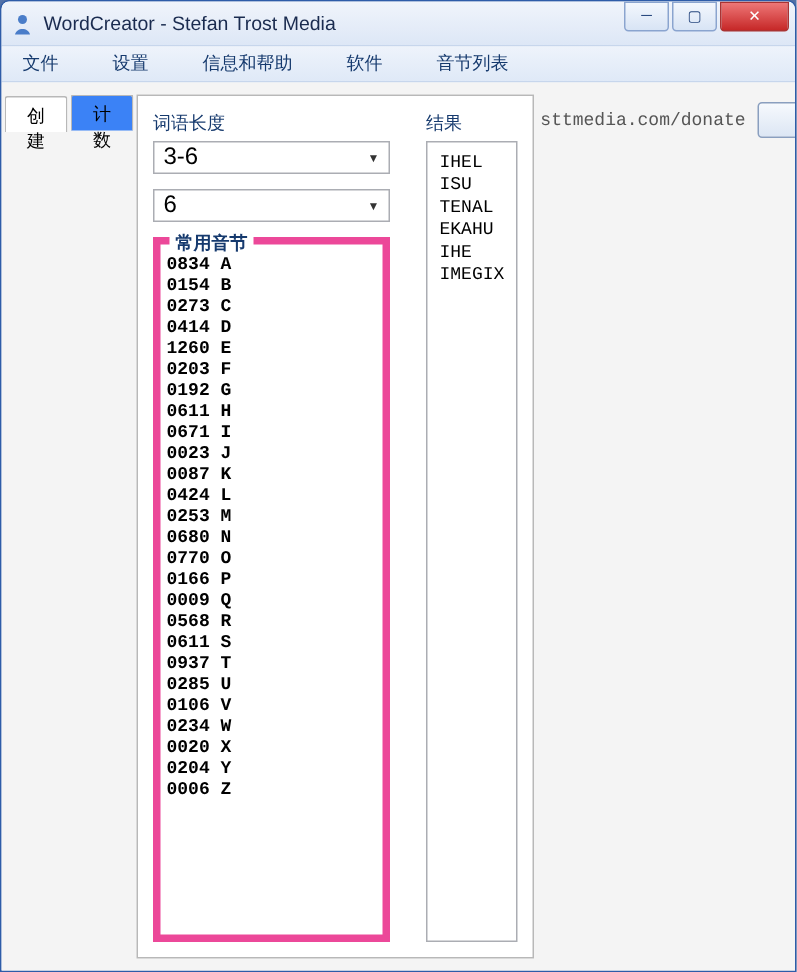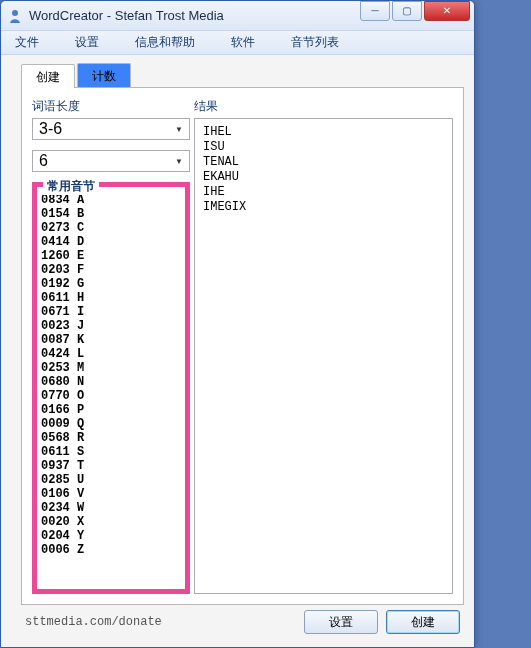--- a/index.html
+++ b/index.html
@@ -1,30 +1,30 @@
 <!DOCTYPE html>
 <html><head>
 <meta charset="utf-8">
 <style>
   * { box-sizing: border-box; margin: 0; padding: 0; }
   body { font-family: "Microsoft YaHei", "Segoe UI", Tahoma, sans-serif; font-size: 12px; background: #5a7cb8; }
-  .window { width: 475px; height: 648px; background: #fff; border: 1px solid #2e5ca8; border-radius: 6px 6px 0 0; overflow: hidden; box-shadow: 0 0 8px rgba(0,0,0,0.3); position: relative; }
+  .window { width: 531px; height: 648px; background: #fff; border: 1px solid #2e5ca8; border-radius: 6px 6px 0 0; overflow: hidden; box-shadow: 0 0 8px rgba(0,0,0,0.3); position: relative; }
   .titlebar { height: 30px; background: linear-gradient(#f0f4fb, #dde7f6); display: flex; align-items: center; padding: 0 0 0 6px; border-bottom: 1px solid #c7d6ec; }
   .titlebar .app-icon { width: 16px; height: 16px; margin-right: 6px; display: inline-flex; align-items: center; justify-content: center; }
   .titlebar .title { color: #1a2b4f; font-size: 13px; flex: 1; }
   .win-controls { display: flex; height: 20px; margin-top: -10px; }
   .win-btn { width: 30px; height: 20px; border: 1px solid #8aa4cf; border-radius: 0 0 3px 3px; margin-left: 2px; background: linear-gradient(#f3f7fd, #d8e4f5); display: flex; align-items: center; justify-content: center; font-size: 10px; color: #2a4a80; cursor: default; }
   .win-btn.close { width: 46px; background: linear-gradient(#e77, #c62828); color: #fff; border-color: #a33; margin-right: 4px; }
   .menubar { height: 24px; background: linear-gradient(#eef3fb, #dfe9f7); border-bottom: 1px solid #c7d6ec; display: flex; align-items: center; padding: 0 6px; gap: 20px; }
   .menu-item { padding: 3px 8px; color: #163a6e; cursor: default; }
-  .client { padding: 8px 10px 10px 20px; height: calc(648px - 30px - 24px); display: flex; flex-direction: column; background: #f4f4f4; }
+  .client { padding: 8px 10px 10px 2px; height: calc(648px - 30px - 24px); display: flex; background: #f4f4f4; }
   .tabs-head { display: flex; height: 24px; }
   .tab { padding: 4px 14px; border: 1px solid #b8b8b8; border-bottom: none; background: #3b82f6; margin-right: 2px; border-radius: 2px 2px 0 0; cursor: default; }
   .tab.active { background: #fff; position: relative; top: 1px; }
-  .tabs-body { border: 1px solid #b8b8b8; background: #fff; flex: 1; padding: 10px; display: flex; gap: 4px; }
+  .tabs-body { border: 1px solid #b8b8b8; background: #fff; flex: 1; padding: 10px; display: flex; gap: 24px; }
   .left-col { width: 158px; display: flex; flex-direction: column; }
   .right-col { flex: 1; display: flex; flex-direction: column; }
   .field-label { color: #163a6e; margin-bottom: 3px; }
   .select-wrap { position: relative; margin-bottom: 10px; }
   .select-wrap input { width: 100%; height: 22px; padding: 2px 22px 2px 6px; border: 1px solid #abadb3; font-size: 16px; background: #fff; }
   .select-wrap .arrow { position: absolute; right: 3px; top: 3px; width: 16px; height: 16px; display: flex; align-items: center; justify-content: center; font-size: 8px; color: #333; cursor: default; }
   .group-box { border: 5px solid #ec4899; flex: 1; position: relative; margin-top: 0; display: flex; flex-direction: column; font-weight: bold; }
   .group-legend { position: absolute; top: -9px; left: 6px; background: #fff; padding: 0 4px; color: #163a6e; }
   .syllable-list { flex: 1; overflow-y: scroll; overflow-x: scroll; padding: 6px 4px; font-family: Consolas, "Courier New", monospace; font-size: 12px; line-height: 14px; white-space: pre; }
   .result-box { border: 1px solid #abadb3; flex: 1; padding: 6px 8px; font-family: Consolas, "Courier New", monospace; font-size: 12px; line-height: 15px; white-space: pre; overflow-y: scroll; background: #fff; }

